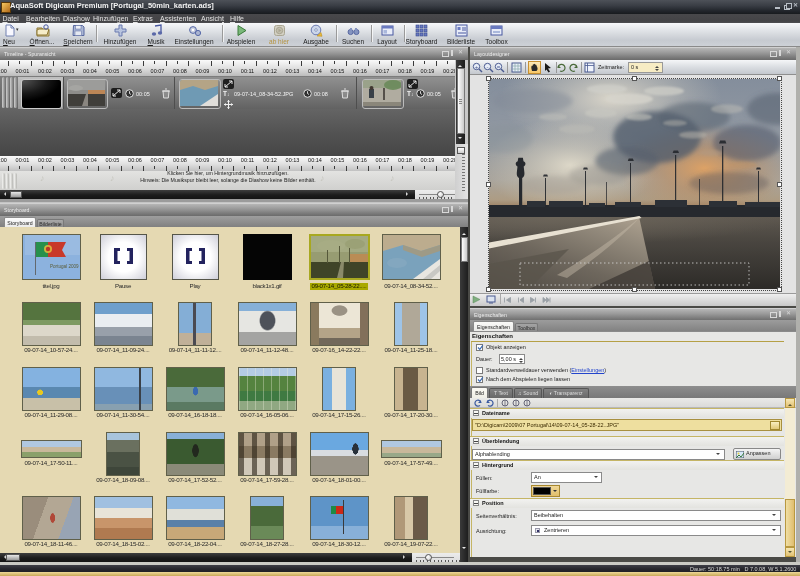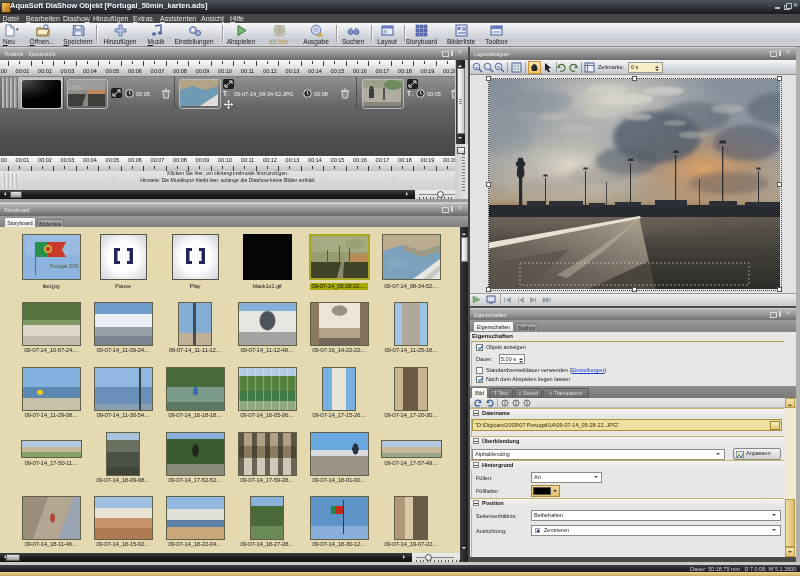--- a/index.html
+++ b/index.html
@@ -4,21 +4,21 @@
 body{width:800px;height:576px;overflow:hidden;position:relative;background:#4a4a46;
  font-family:"Liberation Sans",sans-serif;}
 .ab{position:absolute;}
 .tx{position:absolute;white-space:nowrap;line-height:1.1;}
 .ctr{transform:translateX(-50%);}
 .ab svg{display:block;}
 </style></head>
 <body>
 <div class="ab" style="left:0;top:0;width:800px;height:14px;background:linear-gradient(#4d5158 0%,#3a3e45 40%,#23272d 75%,#171a1e 100%);"></div>
 <div class="ab" style="left:1px;top:2px;width:8px;height:9px;background:linear-gradient(135deg,#f8c860,#b06818);border:1px solid #5a3808;"></div>
-<div class="tx" style="left:10px;top:2px;font-size:7.5px;color:#f2f2f2;font-weight:bold;">AquaSoft DiaShow Objekt [Portugal_50min_karten.ads]</div>
+<div class="tx" style="left:10px;top:2px;font-size:7.5px;color:#f2f2f2;font-weight:bold;">AquaSoft Digicam Premium [Portugal_50min_karten.ads]</div>
 <div class="ab" style="left:775px;top:7px;width:5px;height:1.5px;background:#b8bec6;"></div>
 <div class="ab" style="left:784px;top:4.5px;width:4px;height:3.5px;border:1px solid #b8bec6;"></div>
 <div class="ab" style="left:786px;top:3px;width:4px;height:3.5px;border:1px solid #b8bec6;background:#3a3e45;"></div>
 <div class="tx" style="left:793px;top:2px;font-size:6px;color:#b8bec6;font-weight:bold;">✕</div>
 <div class="ab" style="left:0;top:14px;width:800px;height:9px;background:linear-gradient(#48484b,#434346 80%,#4e4e52);"></div>
 <div class="tx" style="left:2.4px;top:15px;font-size:7px;color:#e4e4e4;"><u>D</u>atei</div>
 <div class="tx" style="left:26px;top:15px;font-size:7px;color:#e4e4e4;"><u>B</u>earbeiten</div>
 <div class="tx" style="left:63px;top:15px;font-size:7px;color:#e4e4e4;">Diasho<u>w</u></div>
 <div class="tx" style="left:93px;top:15px;font-size:7px;color:#e4e4e4;">Hinzufügen</div>
 <div class="tx" style="left:133px;top:15px;font-size:7px;color:#e4e4e4;"><u>E</u>xtras</div>

